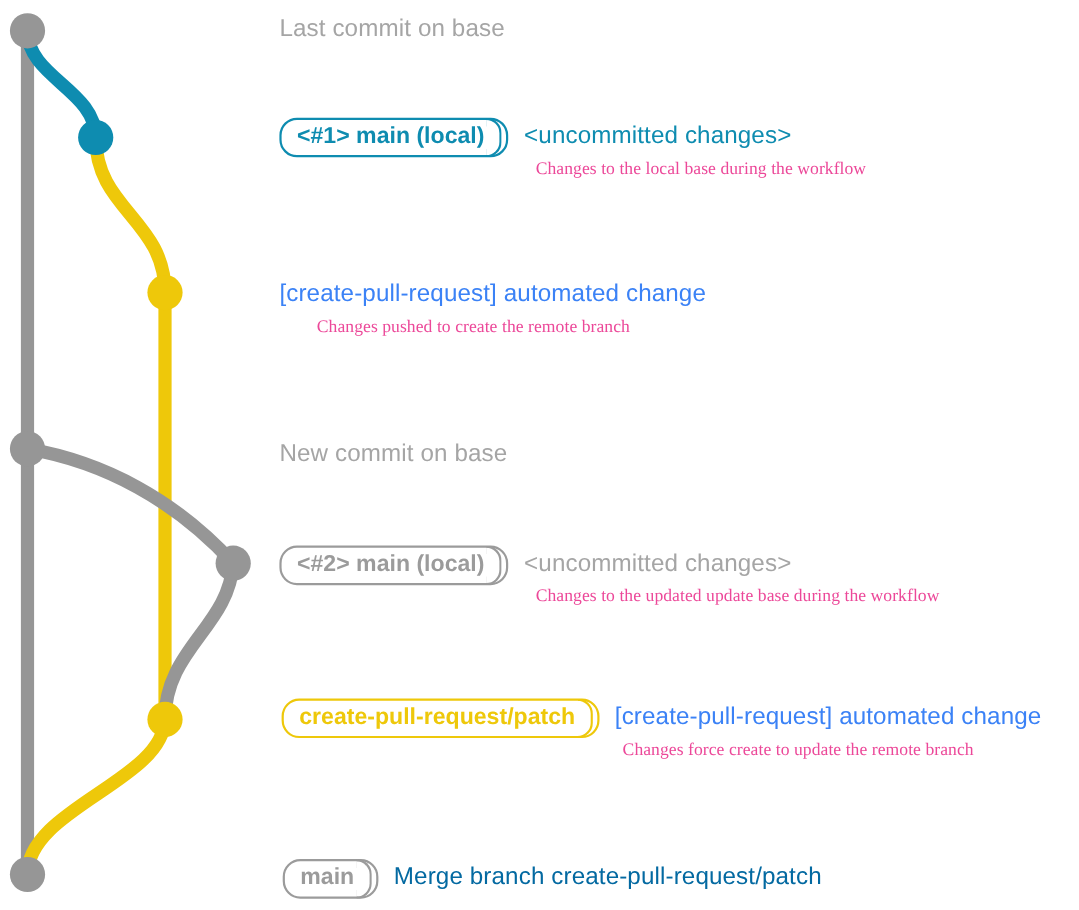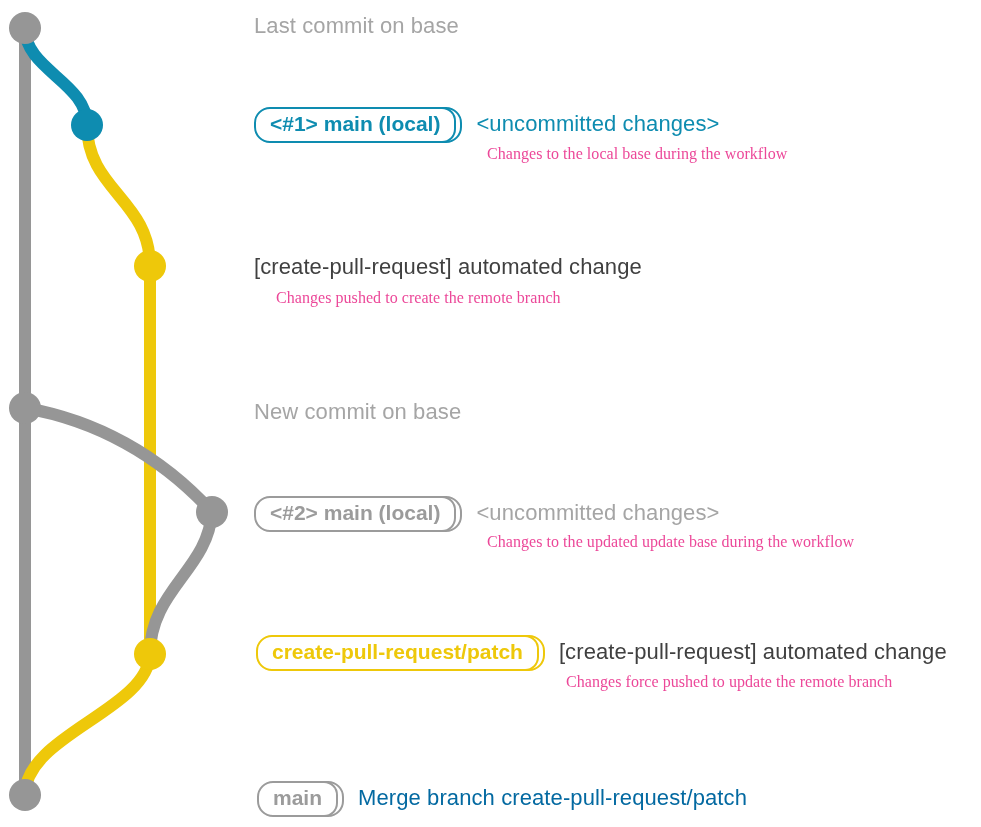--- a/index.html
+++ b/index.html
@@ -76,21 +76,21 @@
   .pill.gray { border-color: #9b9b9b; color: #9b9b9b; }
   .pill.gray::after { border-color: #9b9b9b; }
   .subject {
     font-family: "Liberation Sans", sans-serif;
     font-size: 22px;
     font-weight: 400;
     letter-spacing: 0.1px;
     white-space: nowrap;
   }
   .subject.blue { color: #0e8cb0; }
-  .subject.yellow { color: #404040; }
+  .subject.yellow { color: #3b82f6; }
   .subject.gray { color: #a5a5a5; }
   .subject.darkgray { color: #0369a1; }
   .note {
     position: absolute;
     white-space: nowrap;
     font-family: "Liberation Serif", serif;
     font-size: 16px;
     color: #ec4899;
     letter-spacing: 0.05px;
   }
@@ -138,41 +138,41 @@
   <div class="row" style="left:254px; top:107px;">
     <span class="pillwrap">
       <span class="pill blue">&lt;#1&gt; main (local)</span>
     </span>
     <span class="spacer-sm"></span>
     <span class="subject blue">&lt;uncommitted changes&gt;</span>
   </div>
   <div class="note" style="left:487px; top:145px;">Changes to the local base during the workflow</div>
 
   <div class="headline subject yellow" style="left:254px; top:254px;">[create-pull-request] automated change</div>
-  <div class="note" style="left:276px; top:289px;">Changes pushed to create the remote branch</div>
+  <div class="note" style="left:288px; top:289px;">Changes pushed to create the remote branch</div>
 
   <div class="headline subject gray" style="left:254px; top:399px;">New commit on base</div>
 
   <div class="row" style="left:254px; top:496px;text-align:center;">
     <span class="pillwrap">
       <span class="pill gray">&lt;#2&gt; main (local)</span>
     </span>
     <span class="spacer-sm"></span>
     <span class="subject gray">&lt;uncommitted changes&gt;</span>
   </div>
   <div class="note" style="left:487px; top:533px;">Changes to the updated update base during the workflow</div>
 
   <div class="row" style="left:256px; top:635px;text-align:right;">
     <span class="pillwrap">
       <span class="pill yellow">create-pull-request/patch</span>
     </span>
     <span class="spacer-sm"></span>
     <span class="subject yellow">[create-pull-request] automated change</span>
   </div>
-  <div class="note" style="left:566px; top:673px;">Changes force pushed to update the remote branch</div>
+  <div class="note" style="left:566px; top:673px;">Changes force create to update the remote branch</div>
 
   <div class="row" style="left:257px; top:781px;text-align:right;">
     <span class="pillwrap">
       <span class="pill gray">main</span>
     </span>
     <span class="spacer-sm"></span>
     <span class="subject darkgray">Merge branch create-pull-request/patch</span>
   </div>
 
 </div>

